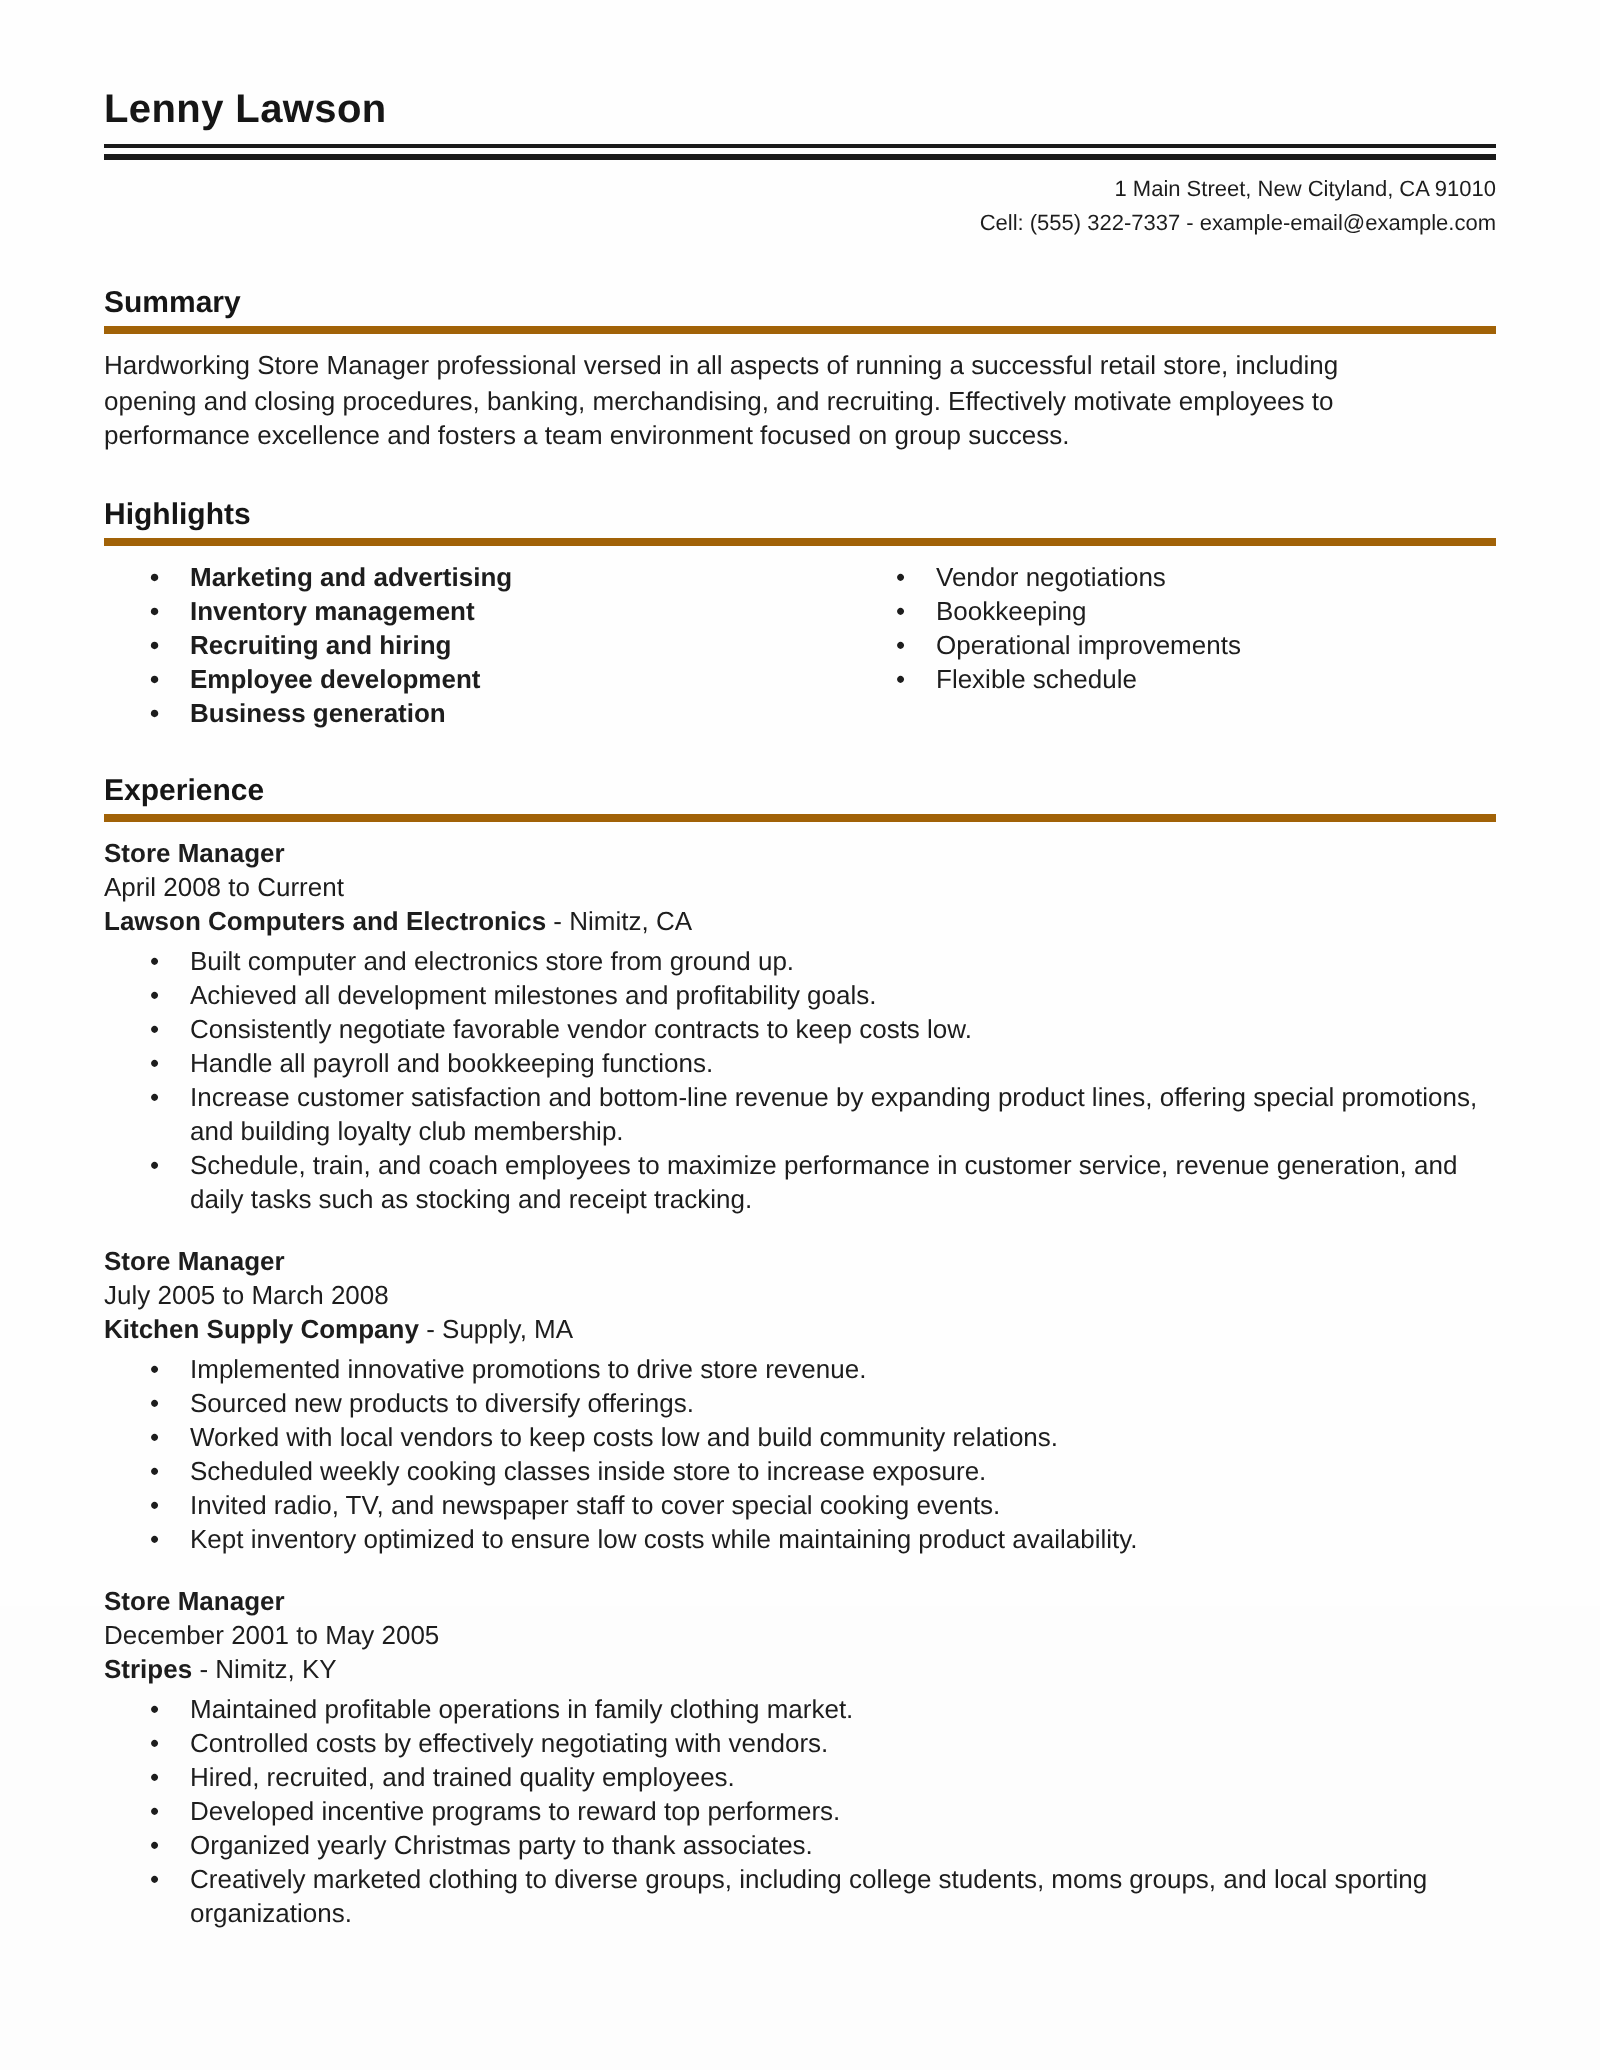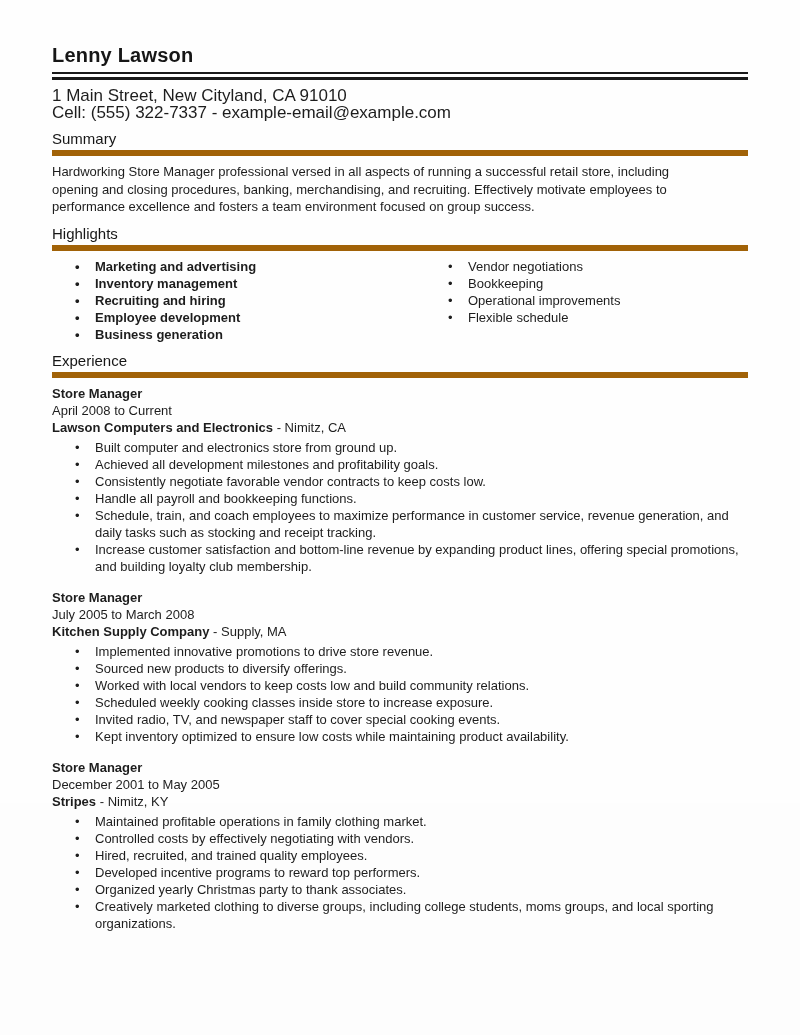--- a/index.html
+++ b/index.html
@@ -23,32 +23,32 @@
     color: #161616;
     padding-bottom: 5px;
     border-bottom: 2px solid #1a1a1a;
   }
   .rule-thick {
     border-top: 3px solid #1a1a1a;
     margin-top: 3px;
   }
   .contact {
     margin-top: 7px;
-    text-align: left;
-    font-size: 17px;
+    text-align: right;
+    font-size: 11px;
     line-height: 17px;
   }
   
   h2.section-heading {
     font-size: 15px;
-    font-weight: normal;
+    font-weight: bold;
     color: #161616;
-    margin-top: 9px;
+    margin-top: 22px;
     padding-bottom: 3px;
-    border-bottom: 6px solid #a16207;
+    border-bottom: 4px solid #a16207;
   }
   .summary-text {
     margin-top: 7px;
     font-size: 13px;
     line-height: 17.5px;
     max-width: 660px;
   }
   
   .columns { display: flex; margin-top: 7px; }
   .col-left  { width: 373px; font-weight: bold; }
@@ -122,22 +122,22 @@
       <div class="job-dates">April 2008 to Current</div>
       <div class="job-company">
         <span class="co">Lawson Computers and Electronics</span>
         <span>- Nimitz, CA</span>
       </div>
       <ul class="bullets">
         <li>Built computer and electronics store from ground up.</li>
         <li>Achieved all development milestones and profitability goals.</li>
         <li>Consistently negotiate favorable vendor contracts to keep costs low.</li>
         <li>Handle all payroll and bookkeeping functions.</li>
+        <li>Increase customer satisfaction and bottom-line revenue by expanding product lines, offering special promotions, and building loyalty club membership.</li>
         <li>Schedule, train, and coach employees to maximize performance in customer service, revenue generation, and daily tasks such as stocking and receipt tracking.</li>
-        <li>Increase customer satisfaction and bottom-line revenue by expanding product lines, offering special promotions, and building loyalty club membership.</li>
       </ul>
     </article>
 
     <article class="job">
       <div class="job-title">Store Manager</div>
       <div class="job-dates">July 2005 to March 2008</div>
       <div class="job-company">
         <span class="co">Kitchen Supply Company</span>
         <span>- Supply, MA</span>
       </div>

